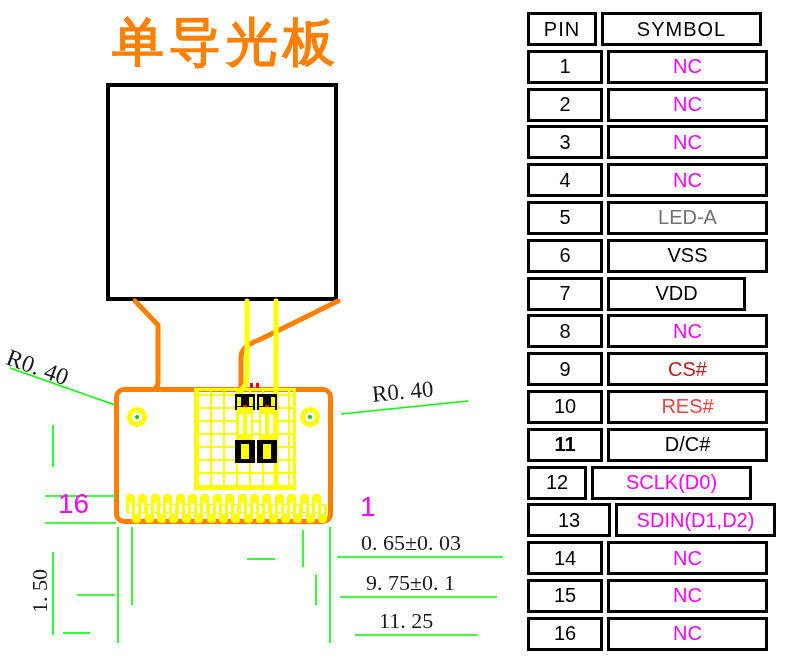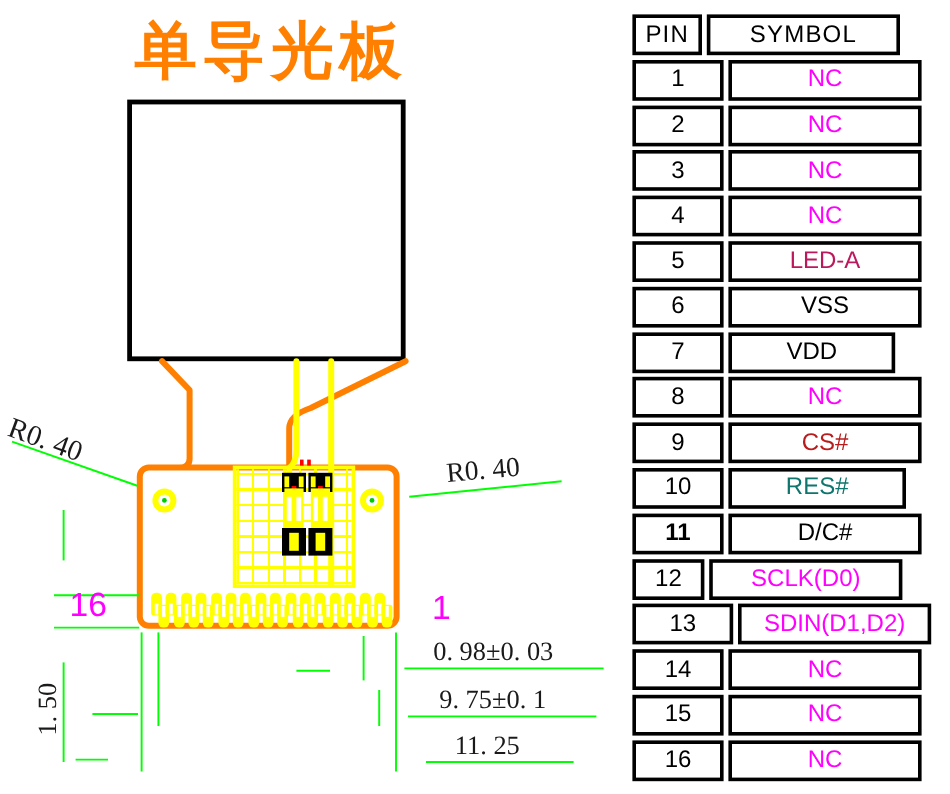--- a/index.html
+++ b/index.html
@@ -254,71 +254,71 @@
       <path d="M337,557 L503,557"></path>
       <path d="M340,597 L497,597"></path>
       <path d="M355,635 L478,635"></path>
       <path d="M10,368 L115,405"></path>
       <path d="M341,414 L468,401"></path>
     </g>
   </svg>
 
   <div class="abs dim r040l">R0. 40</div>
   <div class="abs dim r040r">R0. 40</div>
-  <div class="abs dim d065">0. 98±0. 03</div>
+  <div class="abs dim d065">0. 65±0. 03</div>
   <div class="abs dim d975">9. 75±0. 1</div>
   <div class="abs dim d1125">11. 25</div>
   <div class="abs dim d150">1. 50</div>
   <div class="abs mag lab16">16</div>
   <div class="abs mag lab1">1</div>
 
   <div class="abs pin-table">
       <div class="trow">
-        <div class="cell head" style="width: 58px;">PIN</div>
+        <div class="cell head" style="width: 70px;">PIN</div>
         <div class="cell head" style="width: 161px;">SYMBOL</div>
       </div>
       <div class="trow">
         <div class="cell" style="width: 76px;">1</div>
         <div class="cell" style="width: 161px; color: rgb(255, 0, 255);">NC</div>
       </div>
       <div class="trow">
         <div class="cell" style="width: 76px;">2</div>
         <div class="cell" style="width: 161px; color: rgb(255, 0, 255);">NC</div>
       </div>
       <div class="trow">
         <div class="cell" style="width: 76px;">3</div>
         <div class="cell" style="width: 161px; color: rgb(255, 0, 255);">NC</div>
       </div>
       <div class="trow">
         <div class="cell" style="width: 76px;">4</div>
         <div class="cell" style="width: 161px; color: rgb(255, 0, 255);">NC</div>
       </div>
       <div class="trow">
         <div class="cell" style="width: 76px;">5</div>
-        <div class="cell" style="width: 161px; color: #be185d;">LED-A</div>
+        <div class="cell" style="width: 161px; color: #737373;">LED-A</div>
       </div>
       <div class="trow">
         <div class="cell" style="width: 76px;">6</div>
         <div class="cell" style="width: 161px; color: rgb(0, 0, 0); text-align: right;">VSS</div>
       </div>
       <div class="trow">
         <div class="cell" style="width: 76px;">7</div>
         <div class="cell" style="width: 139px; color: rgb(0, 0, 0);">VDD</div>
       </div>
       <div class="trow">
         <div class="cell" style="width: 76px;">8</div>
         <div class="cell" style="width: 161px; color: rgb(255, 0, 255);">NC</div>
       </div>
       <div class="trow">
         <div class="cell" style="width: 76px;">9</div>
         <div class="cell" style="width: 161px; color: #b91c1c;">CS#</div>
       </div>
       <div class="trow">
         <div class="cell" style="width: 76px;">10</div>
-        <div class="cell" style="width: 148px; color: #0f766e;">RES#</div>
+        <div class="cell" style="width: 161px; color: #ef4444;">RES#</div>
       </div>
       <div class="trow">
         <div class="cell" style="width: 76px; font-weight: bold;">11</div>
         <div class="cell" style="width: 161px; color: rgb(0, 0, 0); text-align: center;">D/C#</div>
       </div>
       <div class="trow">
         <div class="cell" style="width: 60px;">12</div>
         <div class="cell" style="width: 161px; color: rgb(255, 0, 255);">SCLK(D0)</div>
       </div>
       <div class="trow">

